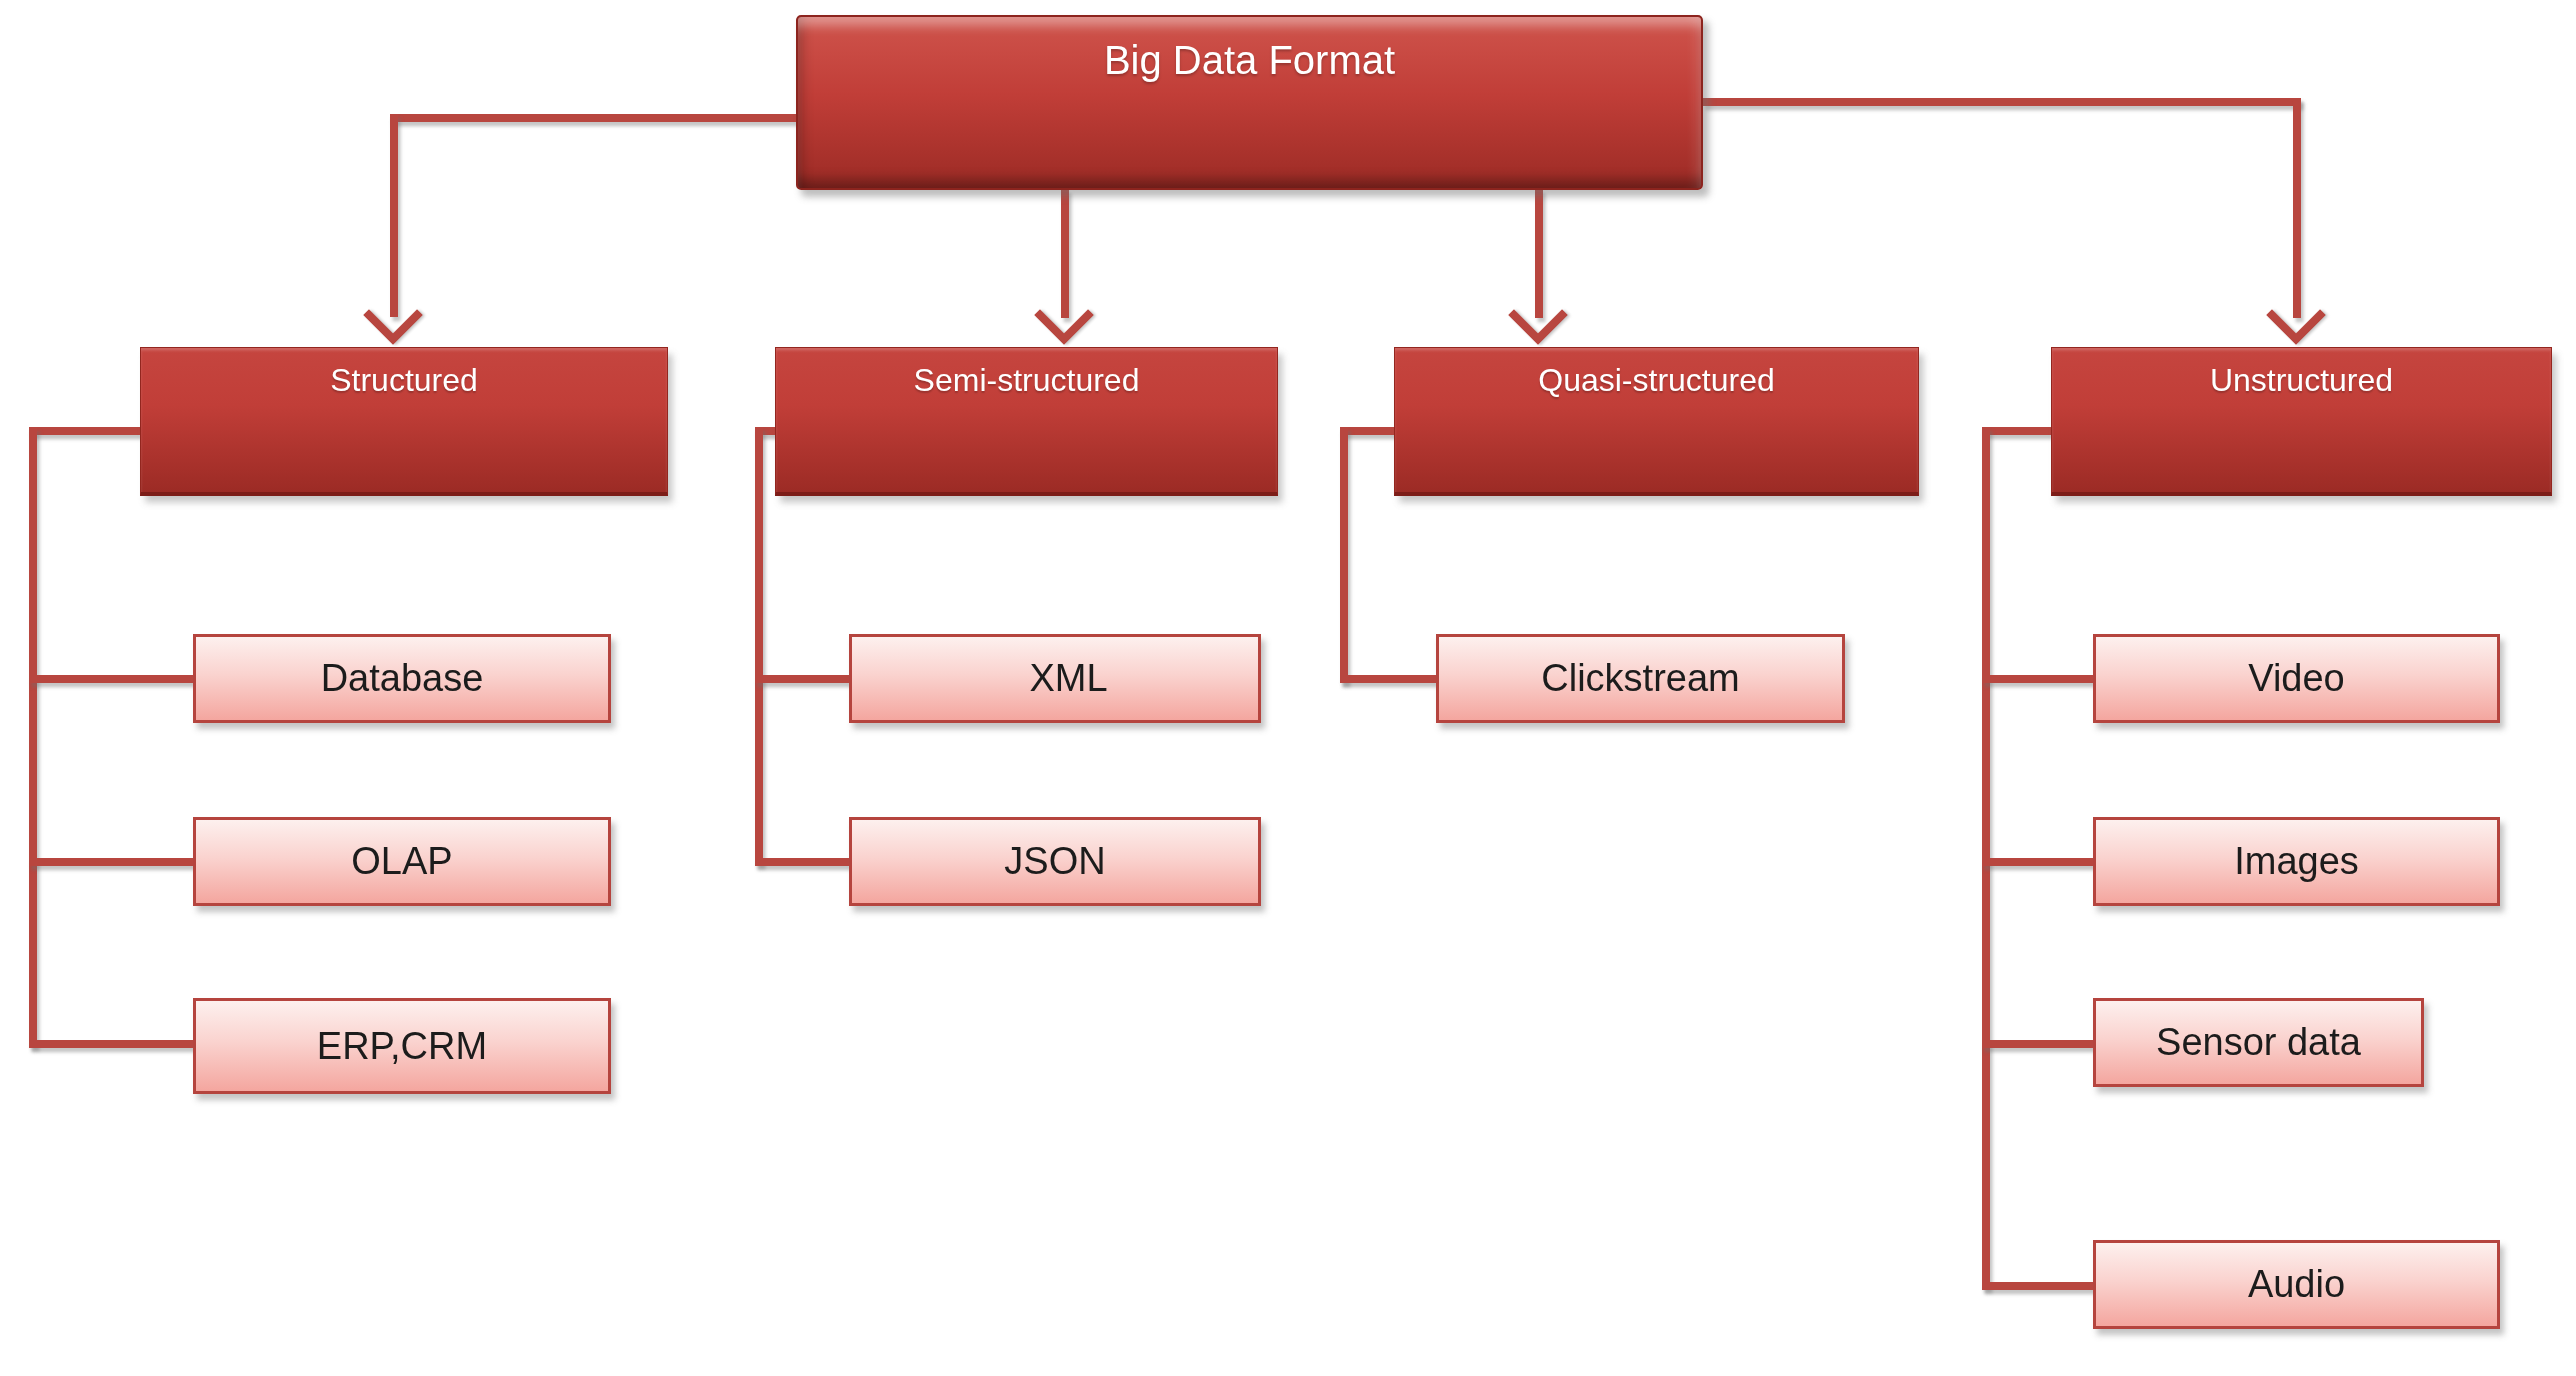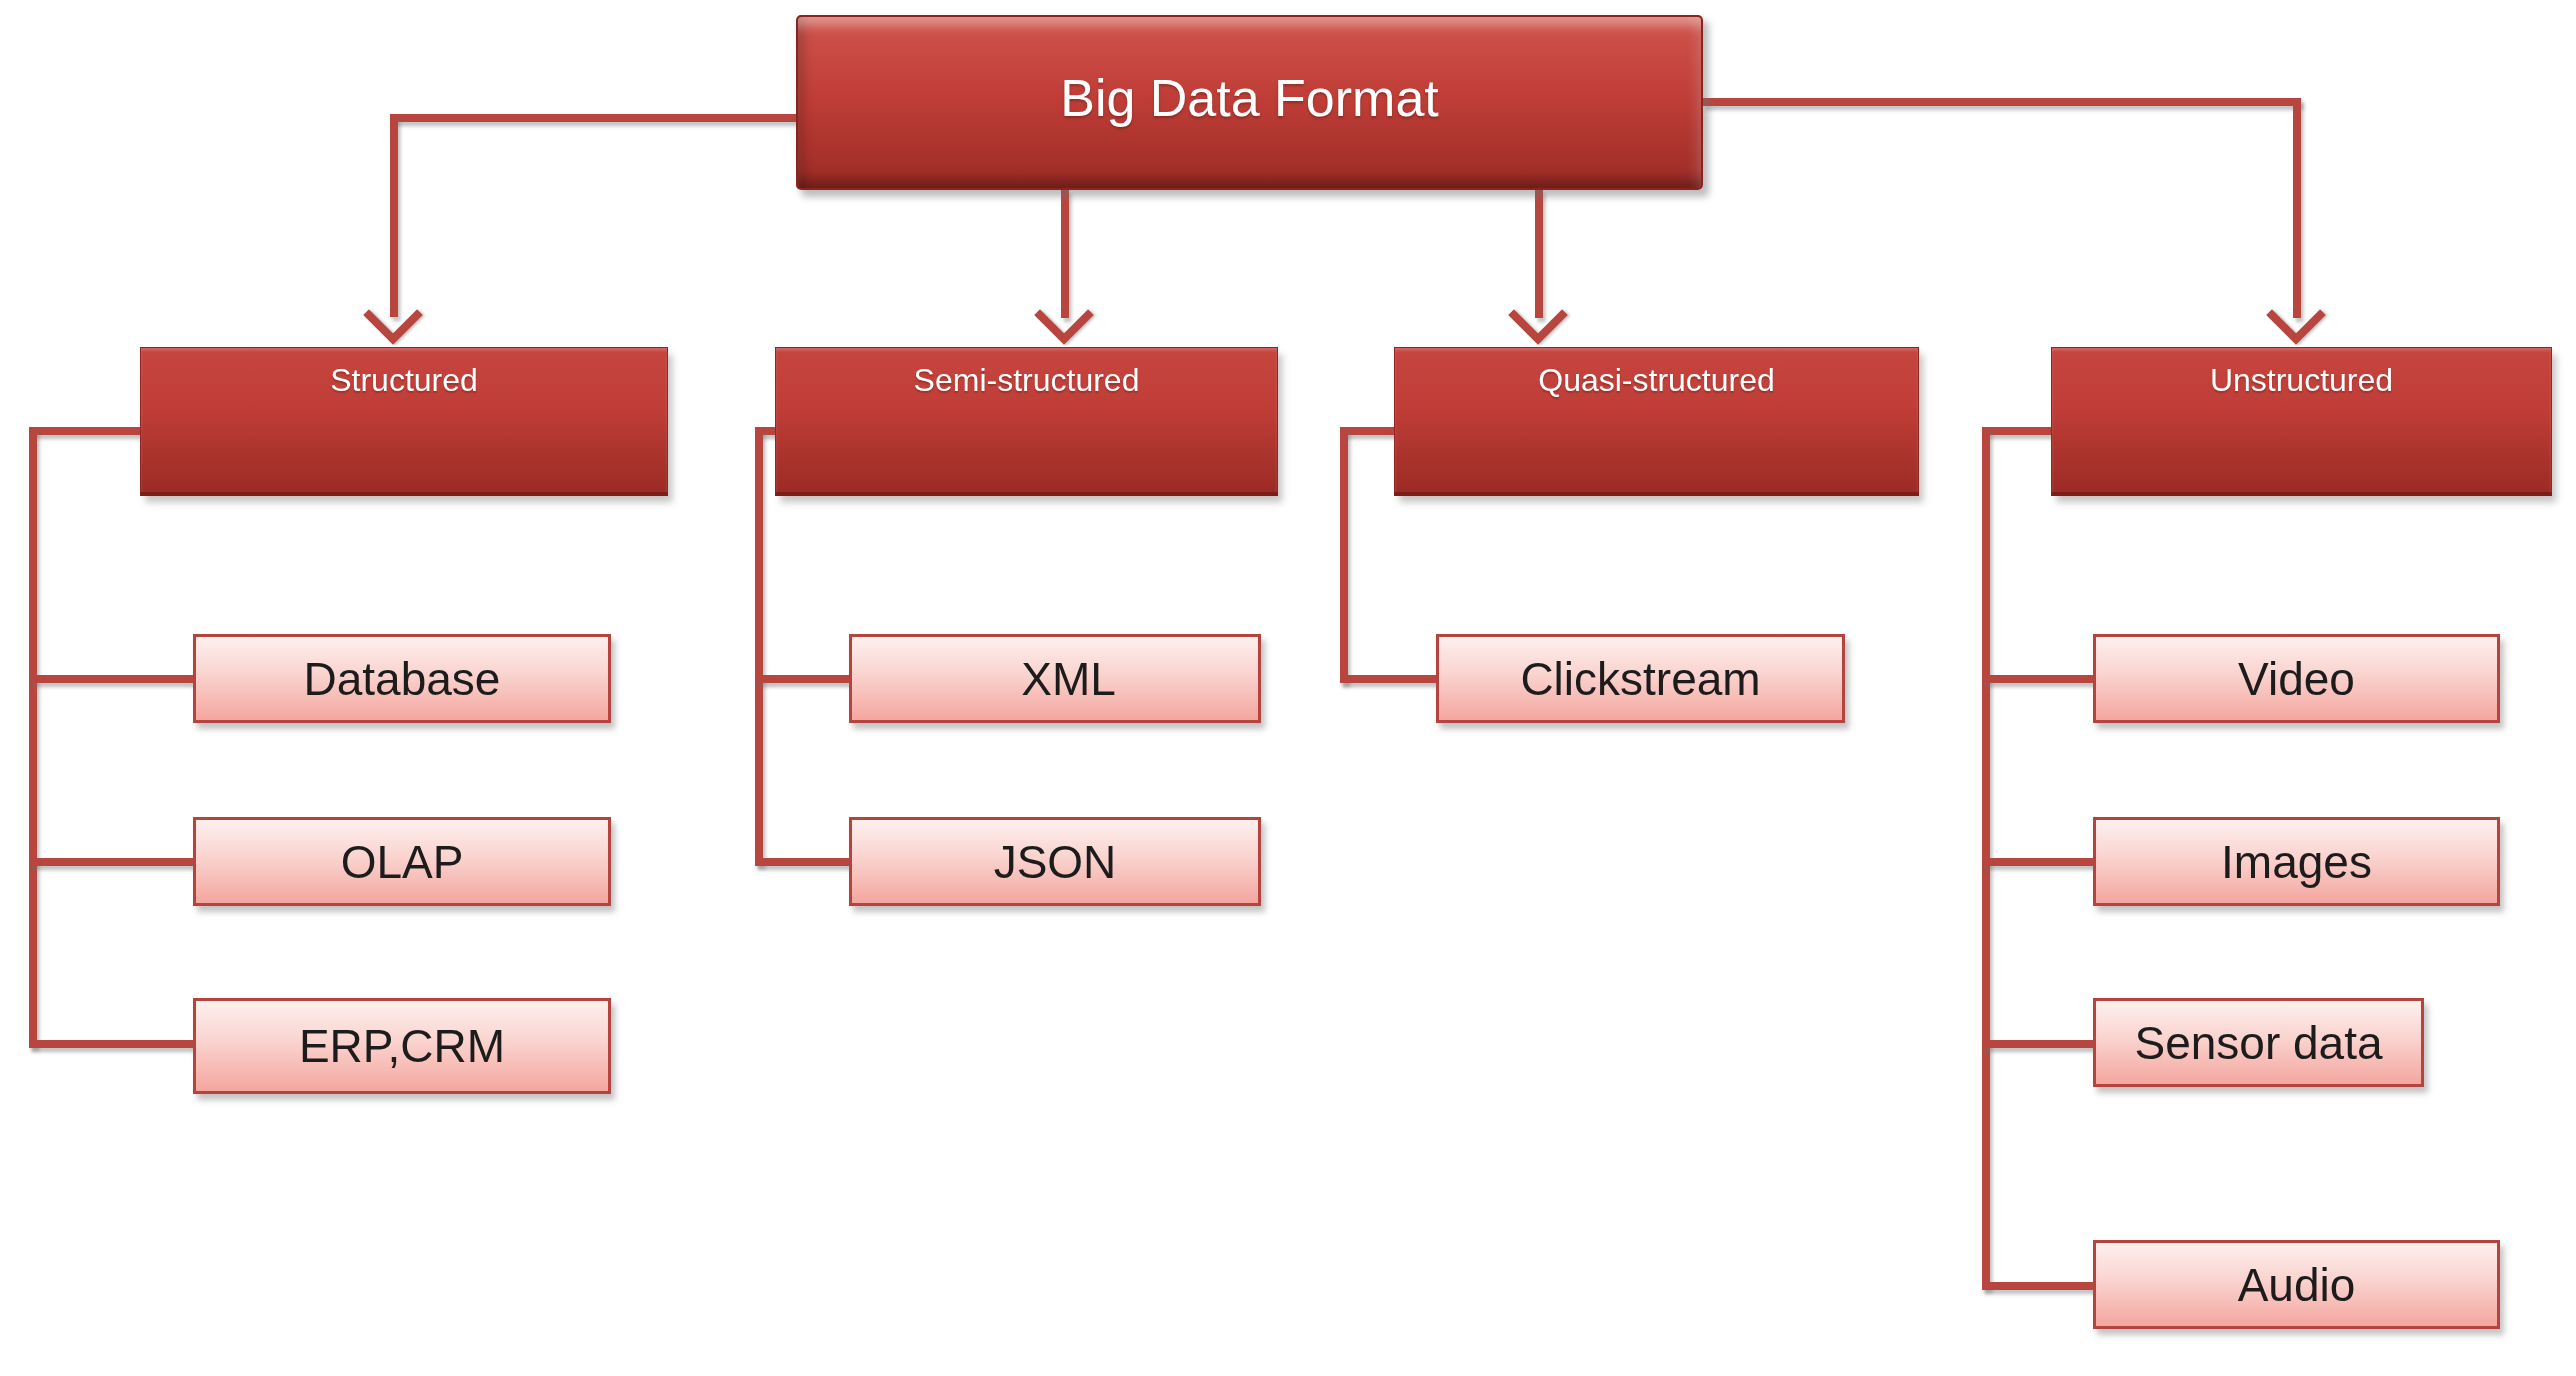--- a/index.html
+++ b/index.html
@@ -57,22 +57,22 @@
     border:2.6px solid var(--dark-box-border);
     border-radius:5.1px;
     box-shadow:
       inset 0 13.7px 10.3px -5.1px rgba(255,255,255,.38),
       inset 0 -13.7px 12px -5.1px rgba(0,0,0,.30),
       inset 13.7px 0 12px -8.6px rgba(0,0,0,.20),
       inset -13.7px 0 12px -8.6px rgba(255,255,255,.14),
       5.1px 6.9px 7.7px rgba(110,110,110,.45);
     align-items:flex-start;
     color:var(--text-light);
-    font-size:52px;
-    padding-top:51px;
+    font-size:40px;
+    padding-top:21px;
     text-shadow:0 1.7px 2.6px rgba(0,0,0,.25);
   }
   .box-cat{
     background:linear-gradient(180deg,#c5453f 0%,var(--dark-box-mid) 40%,var(--dark-box-bottom) 100%);
     border:1.7px solid #93261f;
     border-bottom:4.3px solid #7c1d18;
     box-shadow:
       inset 0 2.6px 2.6px rgba(255,255,255,.18),
       5.1px 6.9px 6.9px rgba(120,120,120,.42);
     align-items:flex-start;
@@ -80,21 +80,21 @@
     font-size:32px;
     padding-top:13.7px;
     text-shadow:0 1.7px 1.7px rgba(0,0,0,.22);
   }
   .box-leaf{
     background:linear-gradient(180deg,var(--leaf-top) 0%,var(--leaf-mid) 45%,var(--leaf-bottom) 100%);
     border:3.4px solid var(--leaf-border);
     box-shadow:4.3px 6px 6px rgba(125,125,125,.45);
     align-items:center;
     color:var(--text-dark);
-    font-size:46px;
+    font-size:38px;
   }
   .label{white-space:nowrap;}
 </style>
 </head>
 <body>
 
 <div class="canvas">
 
   <div class="h-line" style="left:390px;top:114px;width:406px;"></div>
   <div class="v-line" style="left:390px;top:114px;height:203px;"></div>

